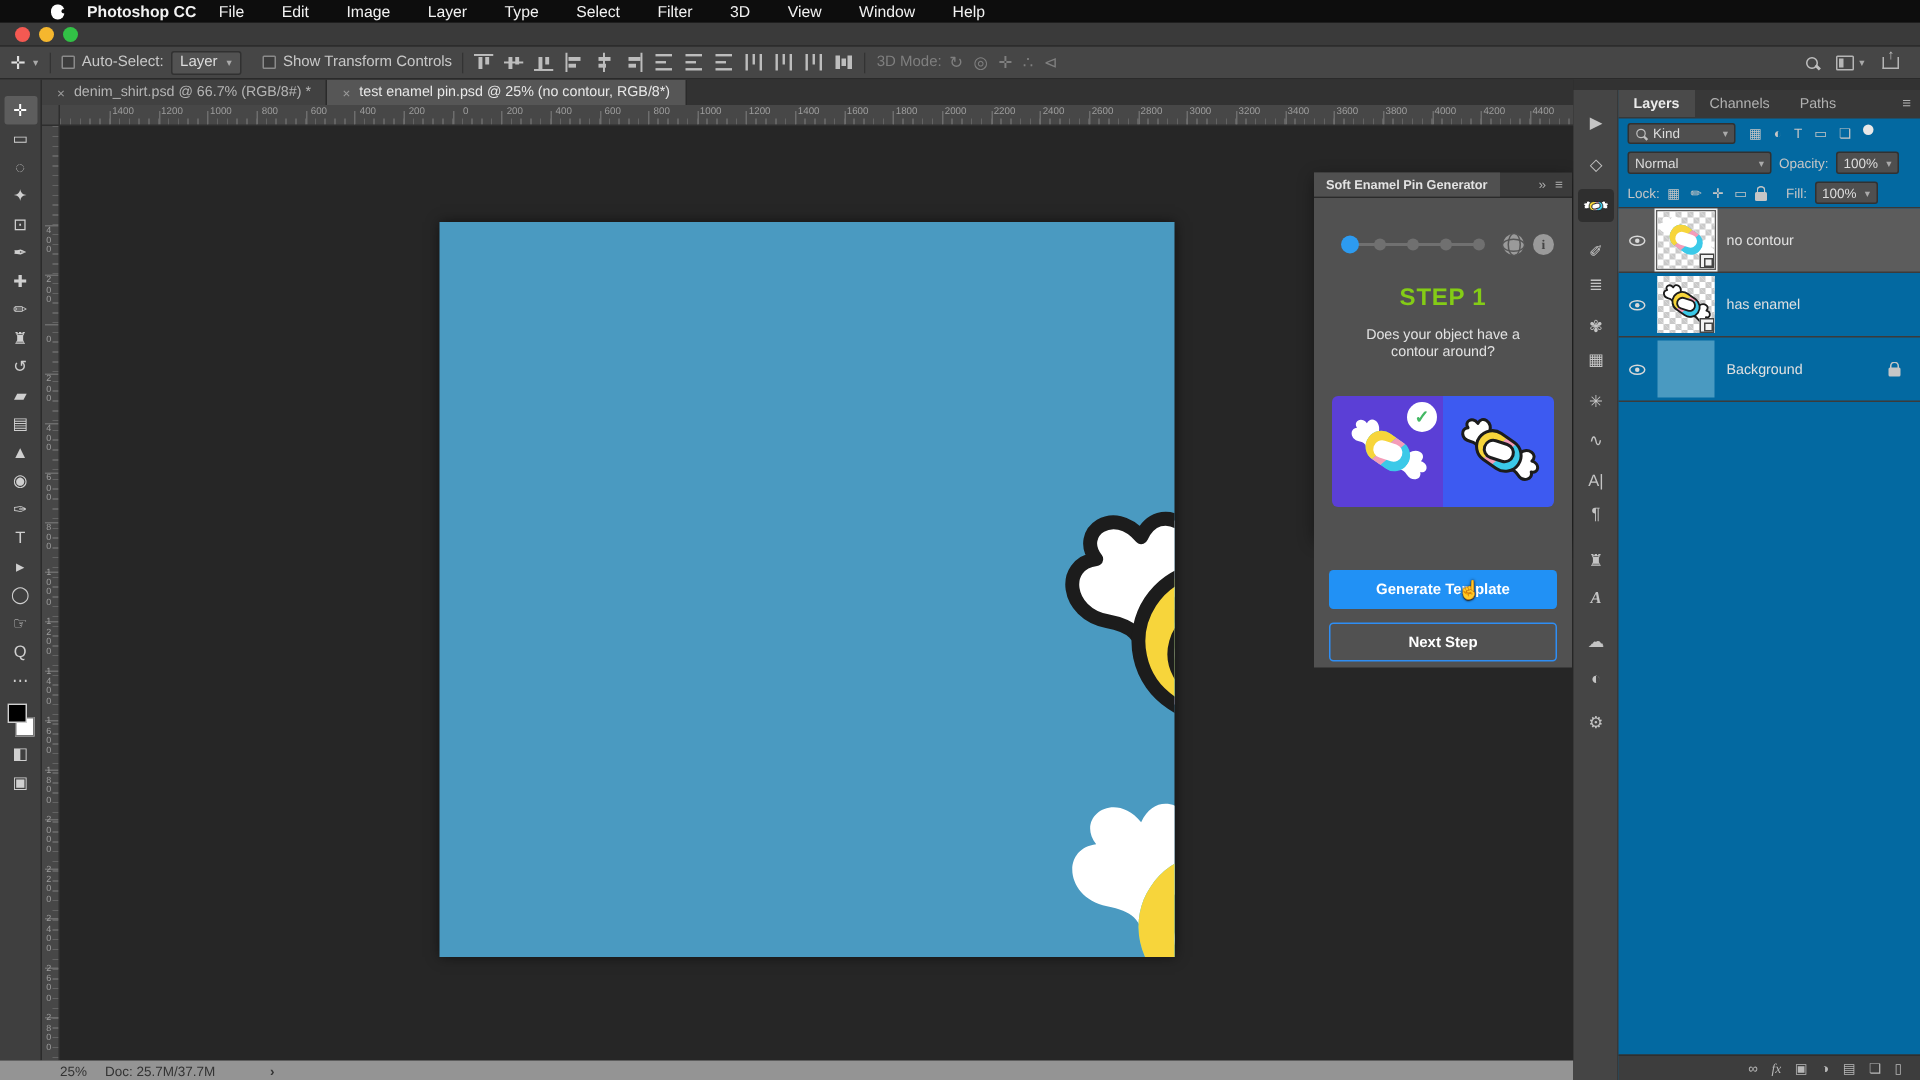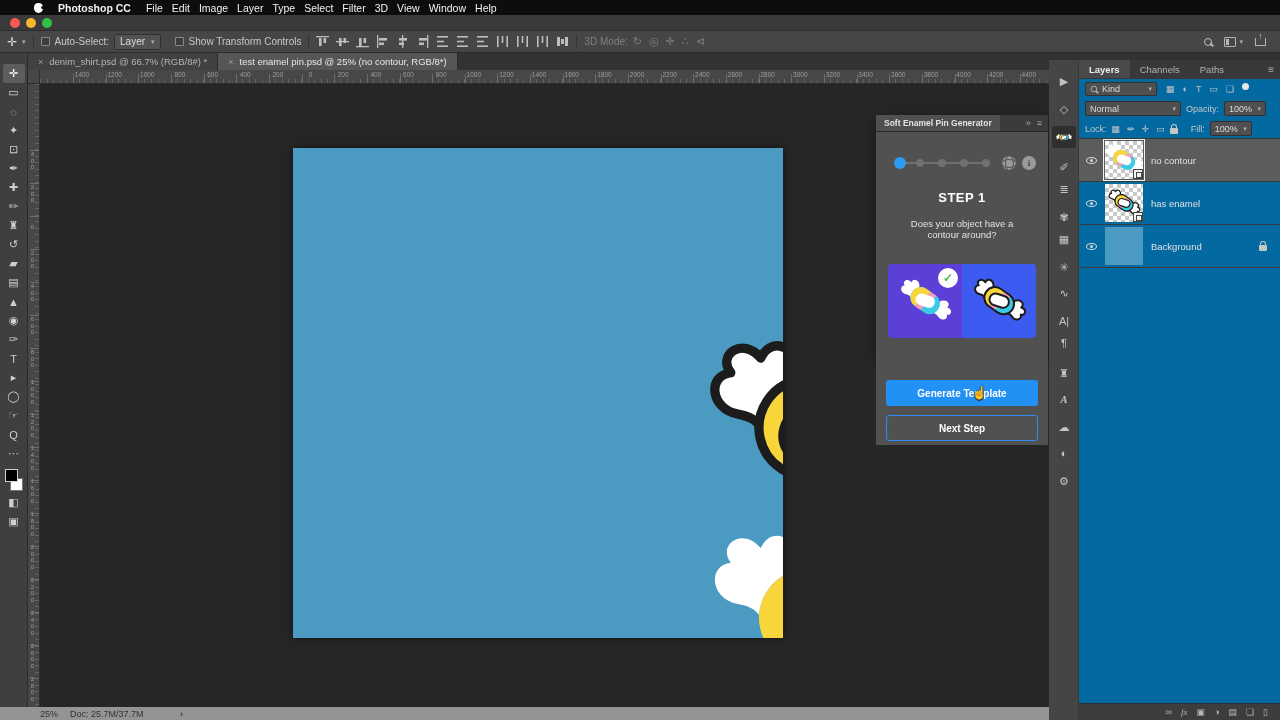--- a/index.html
+++ b/index.html
@@ -70,21 +70,21 @@
   .pp-body{position:relative;height:313px;background:#515151;}
   .dotsrow{position:absolute;left:10px;top:24px;right:10px;height:14px;}
   .dotline{position:absolute;left:10px;top:6px;width:88px;height:2px;background:#707070;}
   .dot{position:absolute;border-radius:50%;background:#707070;top:3px;width:8px;height:8px;}
   .dot.active{background:#2d9bf0;width:12px;height:12px;top:1px;}
   .circle-ic{position:absolute;top:0;width:14px;height:14px;border-radius:50%;background:#9a9a9a;color:#454545;display:flex;align-items:center;justify-content:center;font-size:9px;font-weight:bold;}
   .globe{right:22px;}
   .info{right:2px;font-family:"Liberation Serif",serif;}
   .globe::before{content:'';position:absolute;width:14px;height:7px;border:1px solid #555;border-radius:50%;}
   .globe::after{content:'';position:absolute;width:7px;height:14px;border:1px solid #555;border-radius:50%;}
-  .steptitle{position:absolute;top:58px;left:0;right:0;text-align:center;font-size:13px;font-weight:bold;color:#ffffff;letter-spacing:.5px;}
+  .steptitle{position:absolute;top:58px;left:0;right:0;text-align:center;font-size:16px;font-weight:bold;color:#84cc16;letter-spacing:.5px;}
   .question{position:absolute;top:86px;left:18px;right:18px;text-align:center;font-size:9.5px;line-height:11px;color:#e2e2e2;}
   .choices{position:absolute;left:12px;top:132px;width:148px;height:74px;display:flex;}
   .choice{width:74px;height:74px;position:relative;overflow:hidden;}
   .choice.purple{background:#5b3fd6;border-radius:4px 0 0 4px;}
   .choice.blue{background:#3d5af1;border-radius:0 4px 4px 0;}
   .choice .cthumb{position:absolute;left:50%;top:50%;width:62px;height:38px;transform:translate(-50%,-50%) rotate(35deg);}
   .checkbadge{position:absolute;right:4px;top:4px;width:20px;height:20px;border-radius:50%;background:#fff;color:#43b863;display:flex;align-items:center;justify-content:center;font-size:12px;font-weight:bold;z-index:3;}
   .btn{position:absolute;left:10px;width:152px;height:26px;border-radius:3px;display:flex;align-items:center;justify-content:center;font-size:10px;font-weight:bold;color:#fff;font-family:"Liberation Sans",sans-serif;}
   .btn.gen{top:248px;background:#2191f5;border:none;}
   .btn.next{top:283px;background:transparent;border:1px solid #2e8ef5;}
@@ -132,21 +132,21 @@
   .sb-doc{width:110px;}
   .sb-chev{font-weight:bold;}
   .alignsvg{display:block;}
 </style>
 </head>
 <body>
 
 <div class="menubar">
   <span class="apple"></span>
   <span class="appname">Photoshop CC</span>
-  <span id="menuItems" style="display:flex;gap:9px;">
+  <span id="menuItems" style="display:flex;gap:25px;">
       <span class="menuitem">File</span>
       <span class="menuitem">Edit</span>
       <span class="menuitem">Image</span>
       <span class="menuitem">Layer</span>
       <span class="menuitem">Type</span>
       <span class="menuitem">Select</span>
       <span class="menuitem">Filter</span>
       <span class="menuitem">3D</span>
       <span class="menuitem">View</span>
       <span class="menuitem">Window</span>

